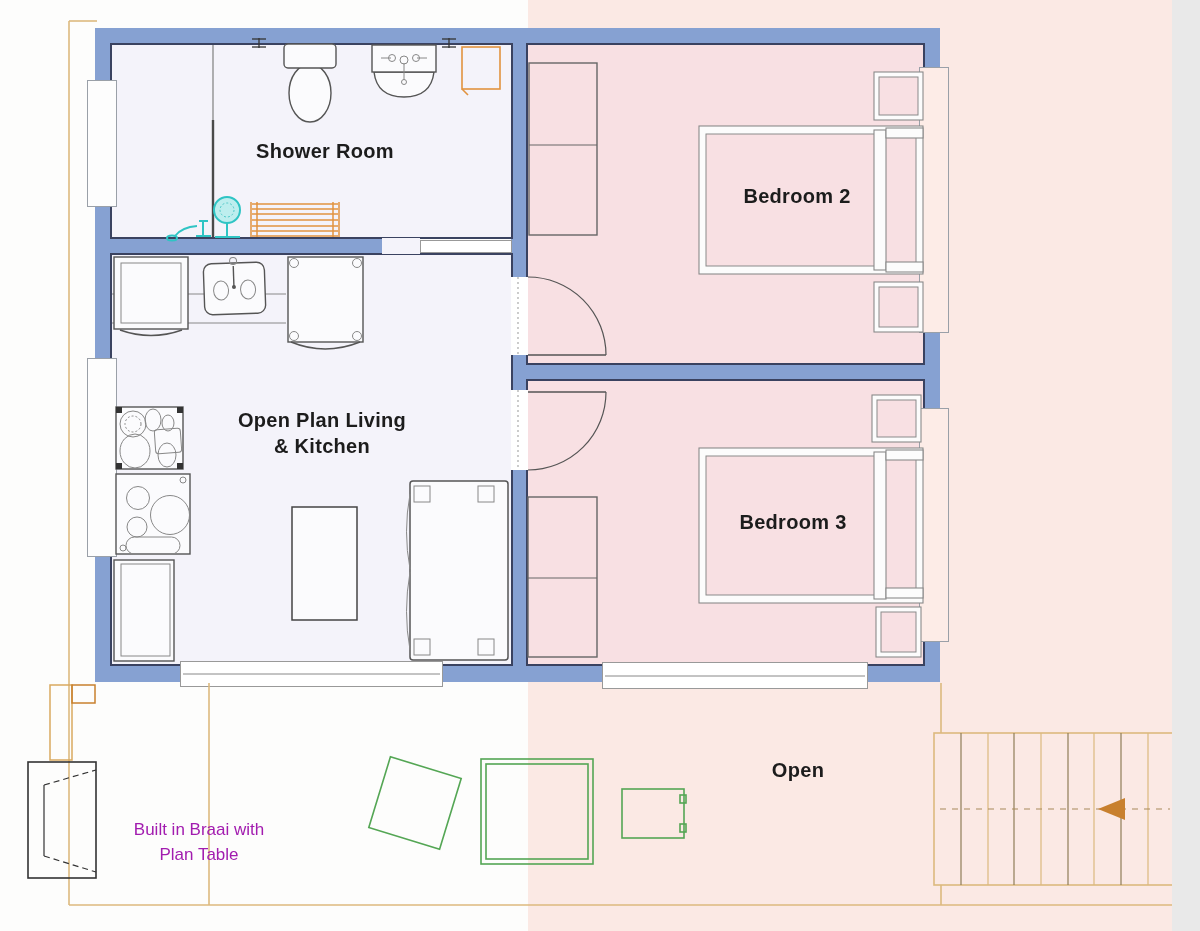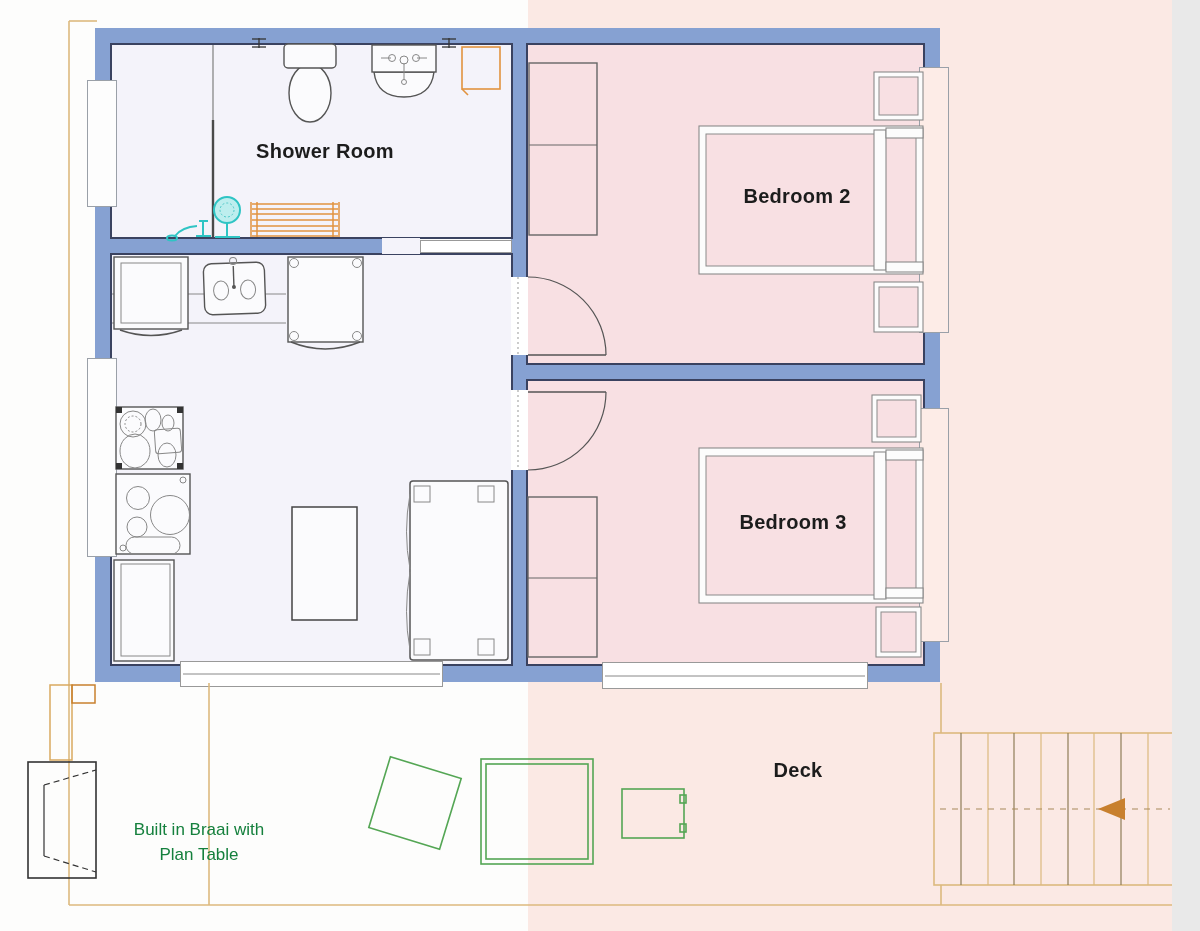--- a/index.html
+++ b/index.html
@@ -51,21 +51,21 @@
   .thin{stroke:#888;fill:none;stroke-width:1;}
   .teal{stroke:var(--accent-teal);fill:none;stroke-width:2;}
   .org{stroke:var(--accent-orange);fill:none;stroke-width:1.6;}
   .grn{stroke:var(--accent-green);fill:none;stroke-width:1.6;}
   .tan{stroke:var(--deck-line);fill:none;stroke-width:1.6;}
   .bedband{fill:#fcfcfc;stroke:#8a8a8a;stroke-width:1.1;}
   .bedcore{fill:var(--floor-pink);stroke:#8a8a8a;stroke-width:1;}
   
   .room-label{position:absolute;transform:translate(-50%,-50%);color:var(--ink);
     font-weight:bold;font-size:20px;letter-spacing:.3px;text-align:center;line-height:1.3;white-space:nowrap;}
-  .note-label{position:absolute;transform:translate(-50%,-50%);color:#15803d;
+  .note-label{position:absolute;transform:translate(-50%,-50%);color:#a21caf;
     font-weight:normal;font-size:17px;text-align:center;line-height:1.45;white-space:nowrap;}
 </style>
 </head>
 <body>
 
 <div class="canvas">
 
   <div class="abs" id="pink-overlay"></div>
 
   <div class="wall" id="w-top"></div>
@@ -315,25 +315,29 @@
       <rect class="bedband" x="876" y="607" width="45" height="50"></rect>
       <rect class="bedcore" x="881" y="612" width="35" height="40"></rect>
     </g>
 
     <line class="thin" x1="183" y1="674" x2="440" y2="674"></line>
     <line class="thin" x1="605" y1="676" x2="865" y2="676"></line>
   </svg>
 
   <div class="room-label" style="left:325px;top:151px;">Shower Room</div>
 
+  <div class="room-label" style="left:322px;top:433px;">
+    <div>Open Plan Living</div>
+    <div>&amp; Kitchen</div>
+  </div>
 
   <div class="room-label" style="left:797px;top:196px;">Bedroom 2</div>
 
   <div class="room-label" style="left:793px;top:522px;">Bedroom 3</div>
 
-  <div class="room-label" style="left:798px;top:770px;">Deck</div>
+  <div class="room-label" style="left:798px;top:770px;">Open</div>
 
   <div class="note-label" style="left:199px;top:843px;">
     <div>Built in Braai with</div>
     <div>Plan Table</div>
   </div>
 
 </div>
 
 </body></html>

